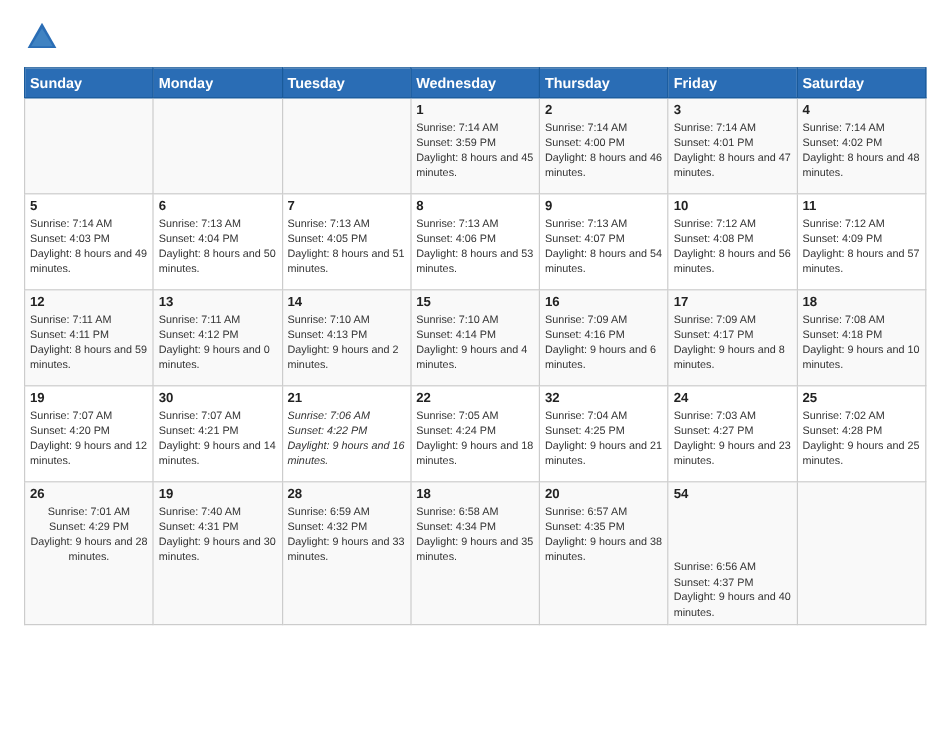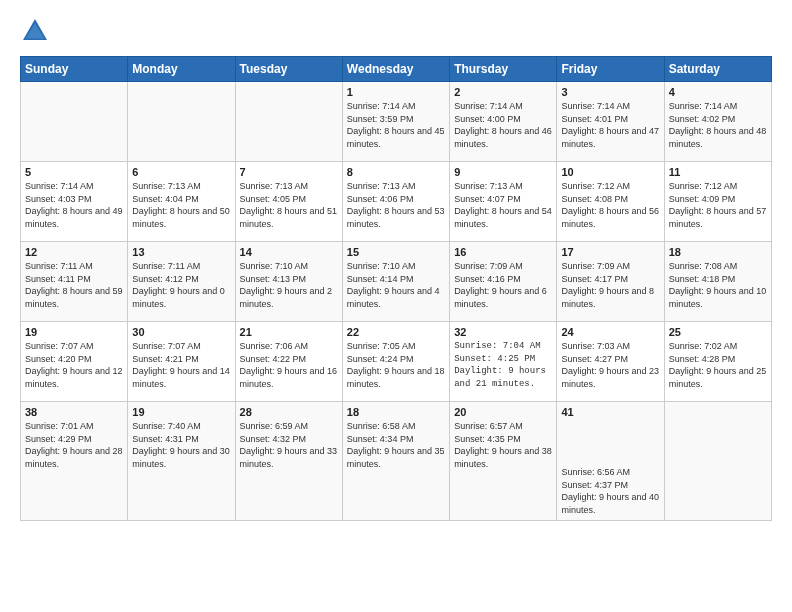--- a/index.html
+++ b/index.html
@@ -258,53 +258,53 @@
 Daylight: 9 hours and 12 minutes.</div>
           </td>
           <td>
             <span class="day-number">30</span>
             <div class="day-info" style="white-space: pre-line;">Sunrise: 7:07 AM
 Sunset: 4:21 PM
 Daylight: 9 hours and 14 minutes.</div>
           </td>
           <td>
             <span class="day-number">21</span>
-            <div class="day-info" style="white-space: pre-line;">Sunrise: 7:06 AM
+            <div class="day-info" style="white-space: pre-line; font-style: italic;">Sunrise: 7:06 AM
 Sunset: 4:22 PM
 Daylight: 9 hours and 16 minutes.</div>
           </td>
           <td>
             <span class="day-number">22</span>
             <div class="day-info" style="white-space: pre-line;">Sunrise: 7:05 AM
 Sunset: 4:24 PM
 Daylight: 9 hours and 18 minutes.</div>
           </td>
           <td>
             <span class="day-number">32</span>
-            <div class="day-info" style="white-space: pre-line; font-family: Liberation Mono, monospace;">Sunrise: 7:04 AM
+            <div class="day-info" style="white-space: pre-line;">Sunrise: 7:04 AM
 Sunset: 4:25 PM
 Daylight: 9 hours and 21 minutes.</div>
           </td>
           <td>
             <span class="day-number">24</span>
             <div class="day-info" style="white-space: pre-line;">Sunrise: 7:03 AM
 Sunset: 4:27 PM
 Daylight: 9 hours and 23 minutes.</div>
           </td>
           <td>
             <span class="day-number">25</span>
             <div class="day-info" style="white-space: pre-line;">Sunrise: 7:02 AM
 Sunset: 4:28 PM
 Daylight: 9 hours and 25 minutes.</div>
           </td>
         </tr>
         <tr>
           <td>
-            <span class="day-number">38</span>
-            <div class="day-info" style="white-space: pre-line;">Sunrise: 7:01 AM
+            <span class="day-number">26</span>
+            <div class="day-info" style="white-space: pre-line; text-align: center;">Sunrise: 7:01 AM
 Sunset: 4:29 PM
 Daylight: 9 hours and 28 minutes.</div>
           </td>
           <td>
             <span class="day-number">19</span>
             <div class="day-info" style="white-space: pre-line;">Sunrise: 7:40 AM
 Sunset: 4:31 PM
 Daylight: 9 hours and 30 minutes.</div>
           </td>
           <td>
@@ -319,21 +319,21 @@
 Sunset: 4:34 PM
 Daylight: 9 hours and 35 minutes.</div>
           </td>
           <td>
             <span class="day-number">20</span>
             <div class="day-info" style="white-space: pre-line;">Sunrise: 6:57 AM
 Sunset: 4:35 PM
 Daylight: 9 hours and 38 minutes.</div>
           </td>
           <td>
-            <span class="day-number">41</span>
+            <span class="day-number">54</span>
             <div class="day-info" style="white-space: pre-line; margin-top: 48px;">Sunrise: 6:56 AM
 Sunset: 4:37 PM
 Daylight: 9 hours and 40 minutes.</div>
           </td>
           <td class="empty"></td>
         </tr>
       </tbody>
   </table>
 </div>
 

